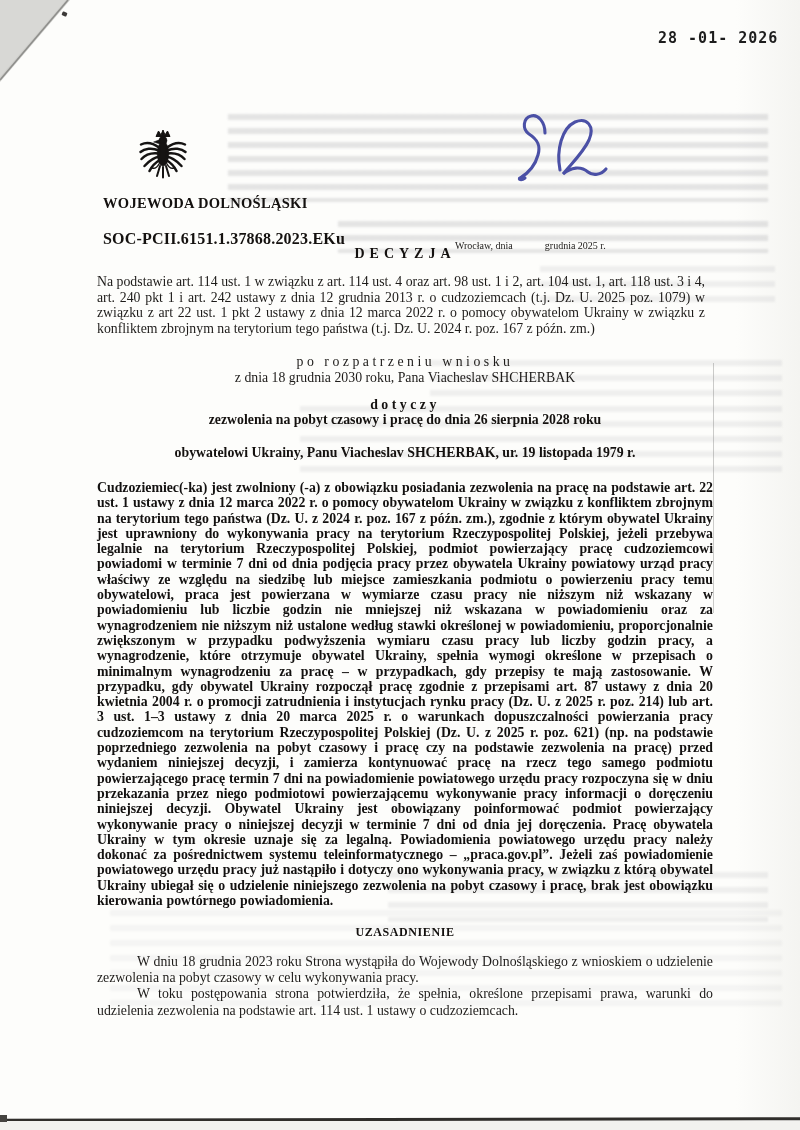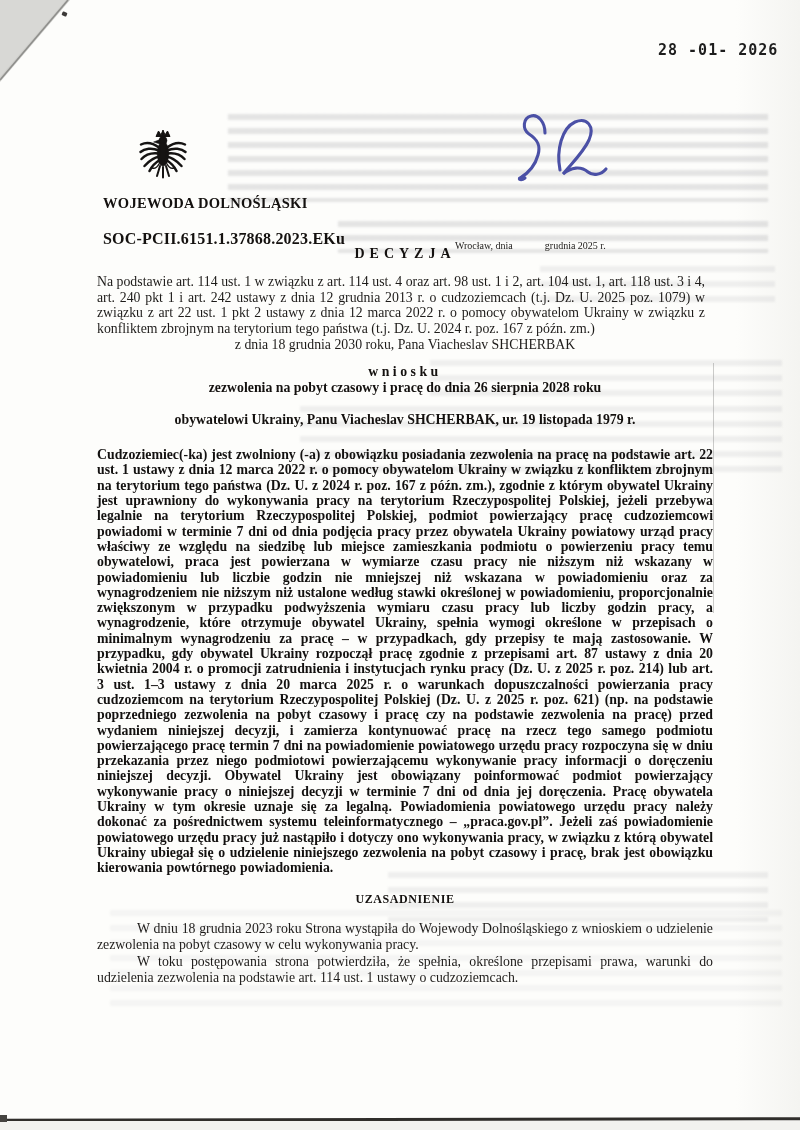--- a/index.html
+++ b/index.html
@@ -32,21 +32,21 @@
     filter:blur(1.1px);
     pointer-events:none;
   }
   .bleed.light{background:repeating-linear-gradient(to bottom, rgba(120,120,128,0.10) 0 6px, rgba(0,0,0,0) 6px 15px);}
   .crease{
     position:absolute;left:713px;top:363px;width:1px;height:250px;
     background:rgba(120,120,120,0.38);
   }
 
   .stamp{
-    position:absolute;left:658px;top:41px;
+    position:absolute;left:658px;top:29px;
     font-family:"DejaVu Sans Mono", monospace;
     font-weight:bold;font-size:15px;letter-spacing:1px;color:#1d1d1d;
     white-space:nowrap;transform:scaleY(1.05);
   }
   .emblem{position:absolute;left:138px;top:121px;}
   .authority{
     position:absolute;left:103px;top:195px;
     font-size:14.5px;font-weight:bold;letter-spacing:0.3px;color:#14110f;
   }
   .place-date{
@@ -144,22 +144,23 @@
       <path d="M40,33 C40,22 33,14 26,16 C18,18 17,29 24,34 C32,39 36,45 33,55 C30,66 22,74 15,78 C13,79 16,81 20,78"></path>
       <path d="M55,70 C51,50 57,28 70,22 C82,17 90,26 84,40 C78,53 66,64 58,74 C66,67 76,66 83,72 C88,76 96,75 101,69"></path>
     </g>
   </svg>
 
   <div class="case-number">SOC-PCII.6151.1.37868.2023.EKu</div>
 
   <div class="doc-flow">
     <p class="h-decyzja">DECYZJA</p>
     <p class="p-basis">Na podstawie art. 114 ust. 1 w związku z art. 114 ust. 4 oraz art. 98 ust. 1 i 2, art. 104 ust. 1, art. 118 ust. 3 i 4, art. 240 pkt 1 i art. 242 ustawy z dnia 12 grudnia 2013 r. o cudzoziemcach (t.j. Dz. U. 2025 poz. 1079) w związku z art 22 ust. 1 pkt 2 ustawy z dnia 12 marca 2022 r. o pomocy obywatelom Ukrainy w związku z konfliktem zbrojnym na terytorium tego państwa (t.j. Dz. U. 2024 r. poz. 167 z późn. zm.)</p>
+    <p class="c spaced mt17">po rozpatrzeniu wniosku</p>
     <p class="c">z dnia 18 grudnia 2030 roku, Pana Viacheslav SHCHERBAK</p>
-    <p class="c spaced bold mt11">wniosku</p>
+    <p class="c spaced bold mt11">dotyczy</p>
     <p class="c bold">zezwolenia na pobyt czasowy i pracę do dnia 26 sierpnia 2028  roku</p>
     <p class="c bold mt17">obywatelowi Ukrainy, Panu Viacheslav SHCHERBAK, ur. 19 listopada 1979 r.</p>
     <p class="p-exemption">Cudzoziemiec(-ka) jest zwolniony (-a) z obowiązku posiadania zezwolenia na pracę na podstawie art. 22 ust. 1 ustawy z dnia 12 marca 2022 r. o pomocy obywatelom Ukrainy w związku z konfliktem zbrojnym na terytorium tego państwa (Dz. U. z 2024 r. poz. 167 z późn. zm.), zgodnie z którym obywatel Ukrainy jest uprawniony do wykonywania pracy na terytorium Rzeczypospolitej Polskiej, jeżeli przebywa legalnie na terytorium Rzeczypospolitej Polskiej, podmiot powierzający pracę cudzoziemcowi powiadomi w terminie 7 dni od dnia podjęcia pracy przez obywatela Ukrainy powiatowy urząd pracy właściwy ze względu na siedzibę lub miejsce zamieszkania podmiotu o powierzeniu pracy temu obywatelowi, praca jest powierzana w wymiarze czasu pracy nie niższym niż wskazany w powiadomieniu lub liczbie godzin nie mniejszej niż wskazana w powiadomieniu oraz za wynagrodzeniem nie niższym niż ustalone według stawki określonej w powiadomieniu, proporcjonalnie zwiększonym w przypadku podwyższenia wymiaru czasu pracy lub liczby godzin pracy, a wynagrodzenie, które otrzymuje obywatel Ukrainy, spełnia wymogi określone w przepisach o minimalnym wynagrodzeniu za pracę – w przypadkach, gdy przepisy te mają zastosowanie. W przypadku, gdy obywatel Ukrainy rozpoczął pracę zgodnie z przepisami art. 87 ustawy z dnia 20 kwietnia 2004 r. o promocji zatrudnienia i instytucjach rynku pracy (Dz. U. z 2025 r. poz. 214) lub art. 3 ust. 1–3 ustawy z dnia 20 marca 2025 r. o warunkach dopuszczalności powierzania pracy cudzoziemcom na terytorium Rzeczypospolitej Polskiej (Dz. U. z 2025 r. poz. 621) (np. na podstawie poprzedniego zezwolenia na pobyt czasowy i pracę czy na podstawie zezwolenia na pracę) przed wydaniem niniejszej decyzji, i zamierza kontynuować pracę na rzecz tego samego podmiotu powierzającego pracę termin 7 dni na powiadomienie powiatowego urzędu pracy rozpoczyna się w dniu przekazania przez niego podmiotowi powierzającemu wykonywanie pracy informacji o doręczeniu niniejszej decyzji. Obywatel Ukrainy jest obowiązany poinformować podmiot powierzający wykonywanie pracy o niniejszej decyzji w terminie 7 dni od dnia jej doręczenia. Pracę obywatela Ukrainy w tym okresie uznaje się za legalną. Powiadomienia powiatowego urzędu pracy należy dokonać za pośrednictwem systemu teleinformatycznego – „praca.gov.pl”. Jeżeli zaś powiadomienie powiatowego urzędu pracy już nastąpiło i dotyczy ono wykonywania pracy, w związku z którą obywatel Ukrainy ubiegał się o udzielenie niniejszego zezwolenia na pobyt czasowy i pracę, brak jest obowiązku kierowania powtórnego powiadomienia.</p>
     <p class="h-uzasadnienie">UZASADNIENIE</p>
     <p class="p-just">W dniu 18 grudnia 2023 roku Strona wystąpiła do Wojewody Dolnośląskiego z wnioskiem o udzielenie zezwolenia na pobyt czasowy w celu wykonywania pracy.</p>
     <p class="p-just2">W toku postępowania strona potwierdziła, że spełnia, określone przepisami prawa, warunki do udzielenia zezwolenia na podstawie art. 114 ust. 1 ustawy o cudzoziemcach.</p>
   </div>
 
 </div>
 

